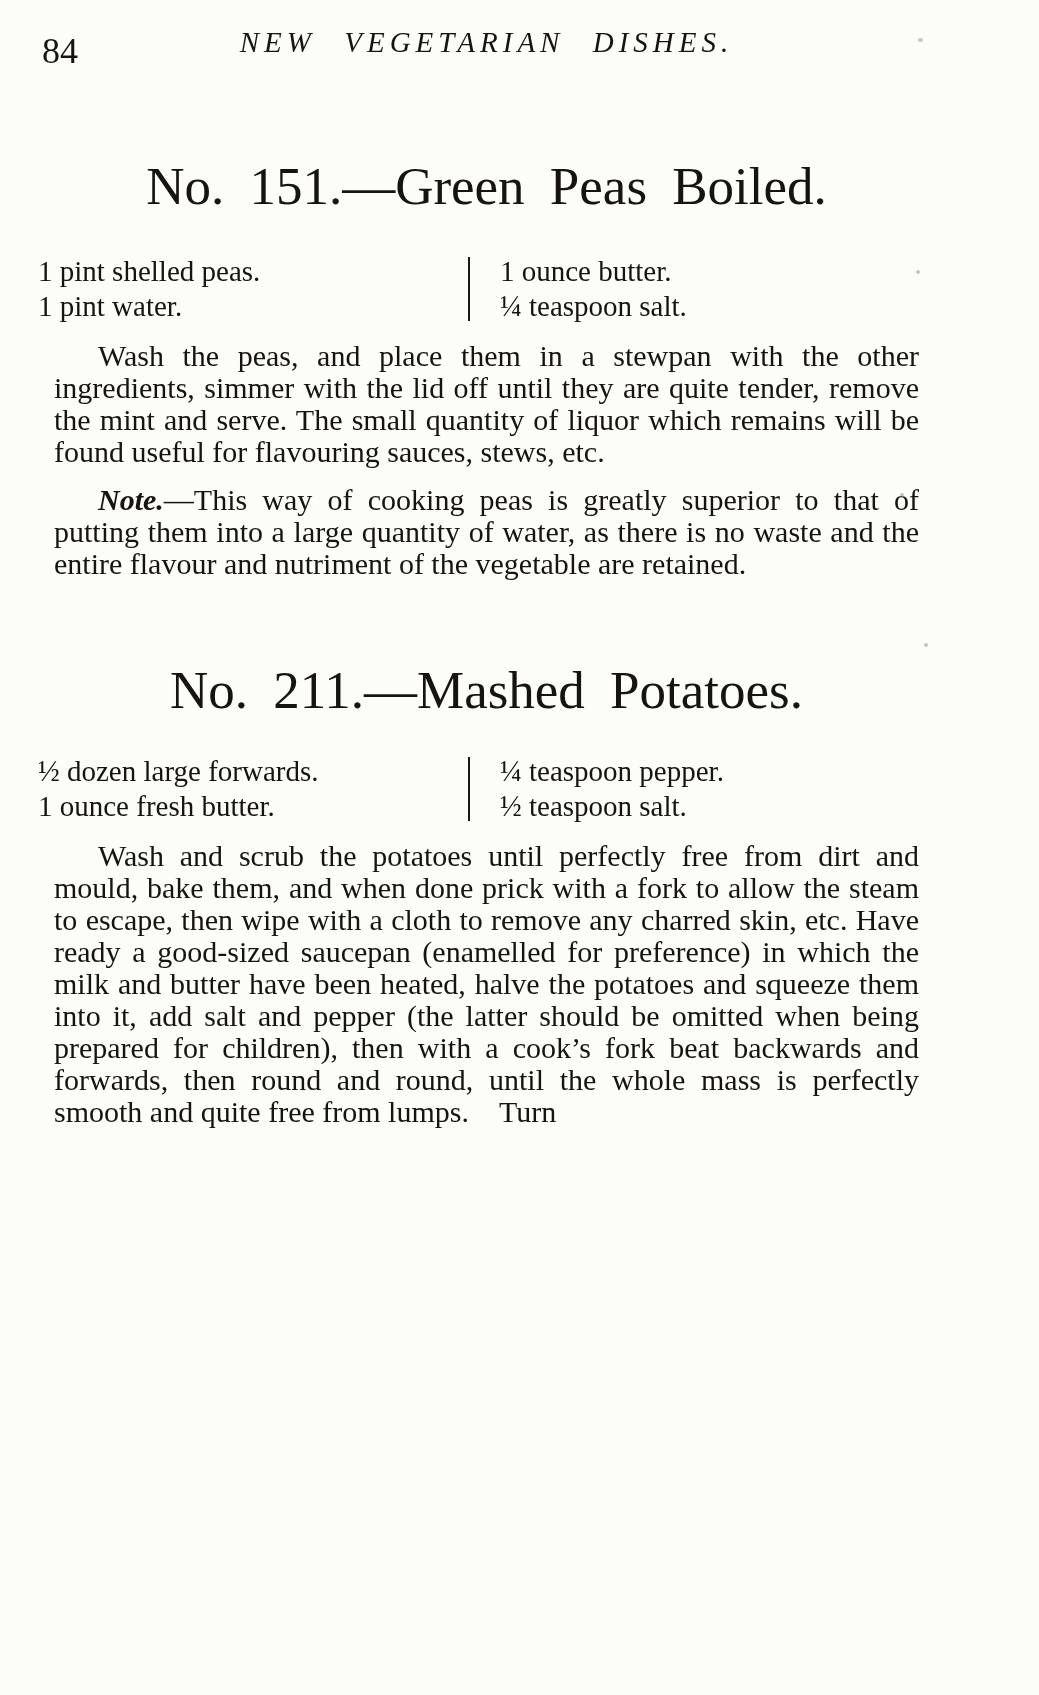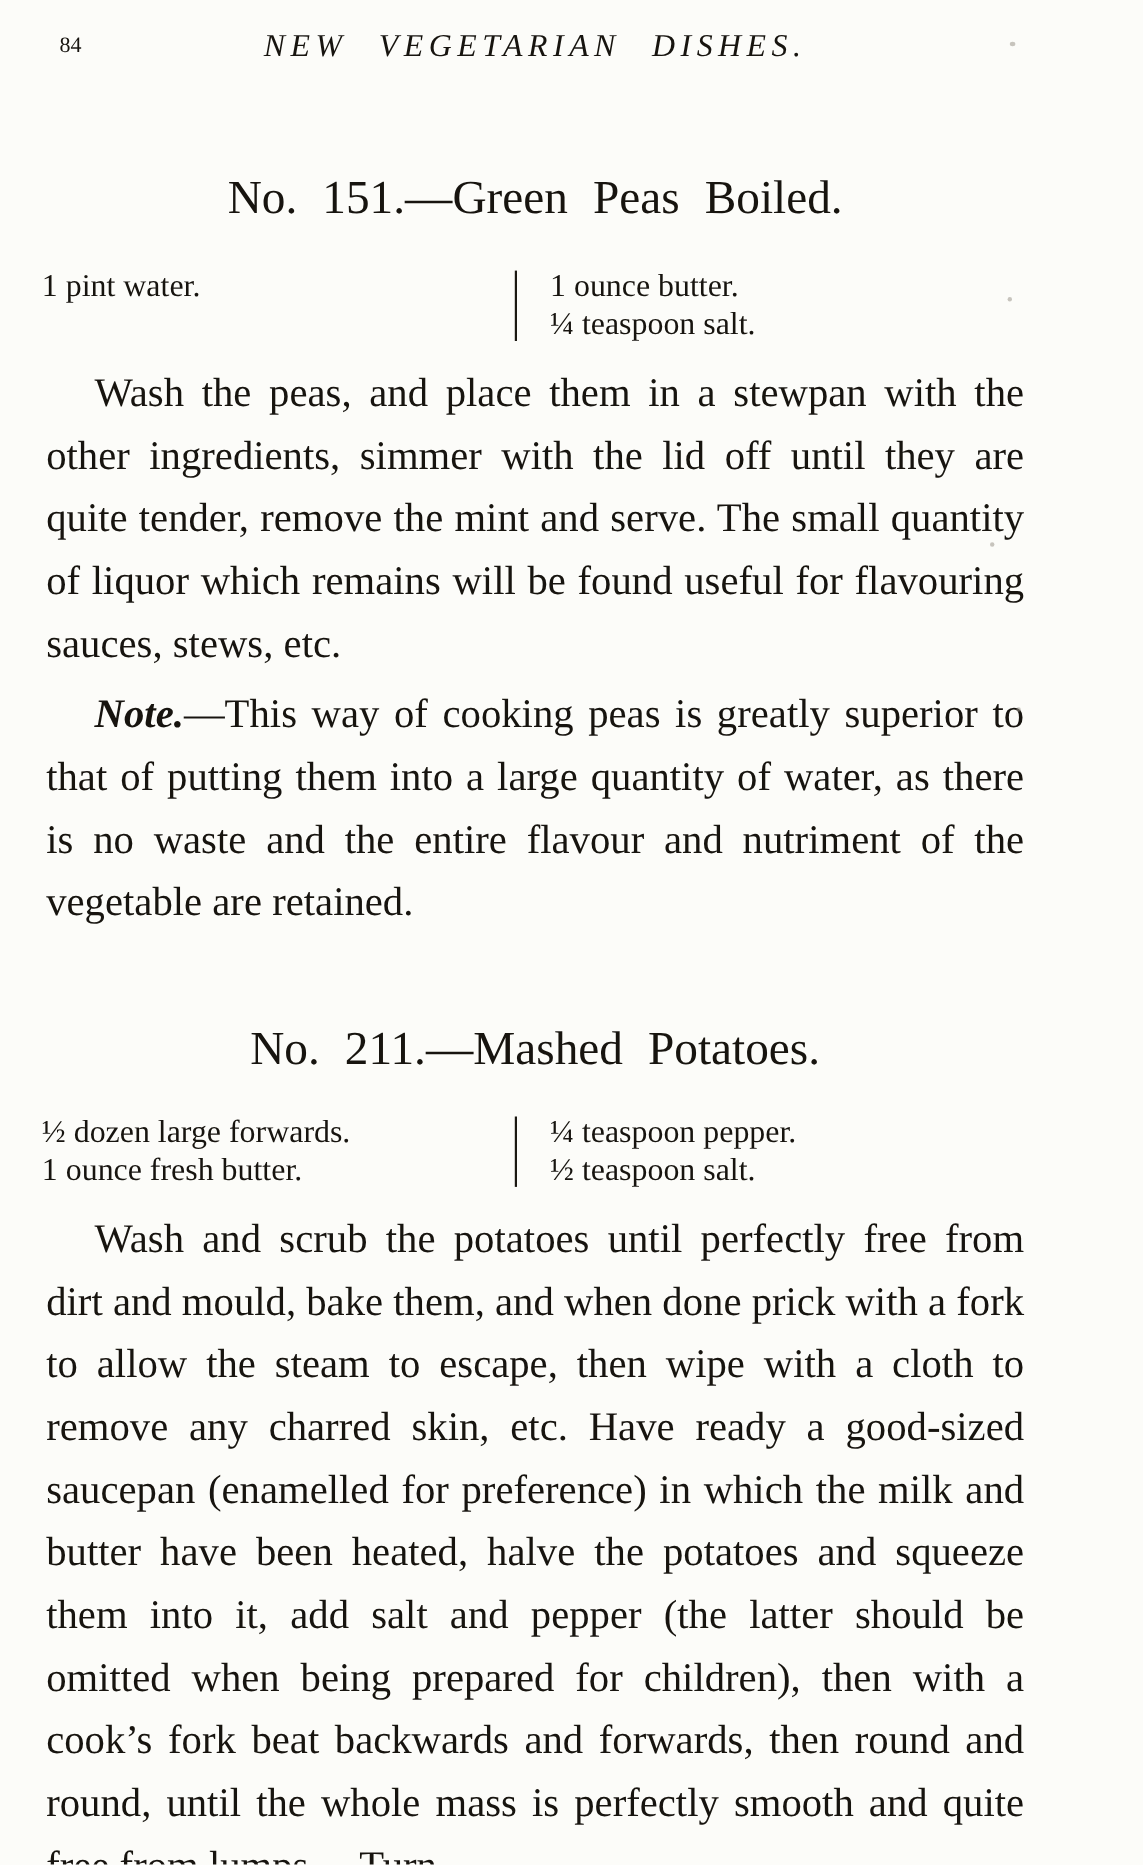--- a/index.html
+++ b/index.html
@@ -15,38 +15,38 @@
   .page {
     position: relative;
     width: 1039px;
     height: 1695px;
     padding: 22px 104px 30px 38px;
   }
 
   
   .running-head { position: relative; height: 52px; }
   .page-num {
-    position: absolute; left: 16px; top: 8px;
-    font-size: 20px;
+    position: absolute; left: 4px; top: 8px;
+    font-size: 36px;
   }
   .running-title {
     display: block;
     text-align: center;
     font-style: italic;
     font-size: 29px;
     letter-spacing: 5px;
     word-spacing: 16px;
     padding-top: 4px;
   }
 
   
   .recipe-title {
     text-align: center;
     font-weight: 400;
-    font-size: 43px;
+    font-size: 53px;
     word-spacing: 12px;
     margin: 12px;
   }
   .recipe-151 .recipe-title { margin-top: 82px; margin-bottom: 38px; }
   .recipe-152 .recipe-title { margin-top: 80px; margin-bottom: 34px; }
 
   
   .ingredients {
     display: flex;
     align-items: stretch;
@@ -54,25 +54,25 @@
     line-height: 35px;
     margin-bottom: 16px;
   }
   .ing-col { list-style: none; margin: 0; padding: 0; }
   .ing-col.left { width: 430px; flex: 0 0 430px; }
   .ing-divider { width: 2px; background: #1b1812; margin: 3px 0; }
   .ing-col.right { padding-left: 30px; }
 
   
   .body-para {
-    font-size: 37px;
-    line-height: 57px;
+    font-size: 30px;
+    line-height: 32px;
     text-align: justify;
     text-indent: 44px;
-    margin: 4px;
+    margin: 16px;
   }
   .body-para + .body-para { margin-top: 7px; }
   .note-label { font-style: italic; font-weight: bold; }
 
   
   .speck { position: absolute; background: #9a968d; border-radius: 50%; opacity: .55; }
   .speck.s1 { width: 4px; height: 4px; left: 916px; top: 270px; }
   .speck.s2 { width: 4px; height: 4px; left: 900px; top: 493px; }
   .speck.s3 { width: 4px; height: 4px; left: 924px; top: 643px; }
   .speck.s4 { width: 5px; height: 4px; left: 918px; top: 38px; }
@@ -85,20 +85,21 @@
   <header class="running-head">
     <span class="page-num">84</span>
     <span class="running-title">NEW VEGETARIAN DISHES.</span>
   </header>
 
   <section class="recipe recipe-151">
     <h2 class="recipe-title">No. 151.—Green Peas Boiled.</h2>
 
     <div class="ingredients">
       <ul class="ing-col left">
+        <li>1 pint shelled peas.</li>
         <li>1 pint water.</li>
       </ul>
       <div class="ing-divider"></div>
       <ul class="ing-col right">
         <li>1 ounce butter.</li>
         <li>¼ teaspoon salt.</li>
       </ul>
     </div>
 
     <p class="body-para">Wash the peas, and place them in a stewpan with the other ingredients, simmer with the lid off until they are quite tender, remove the mint and serve. The small quantity of liquor which remains will be found useful for flavouring sauces, stews, etc.</p>

